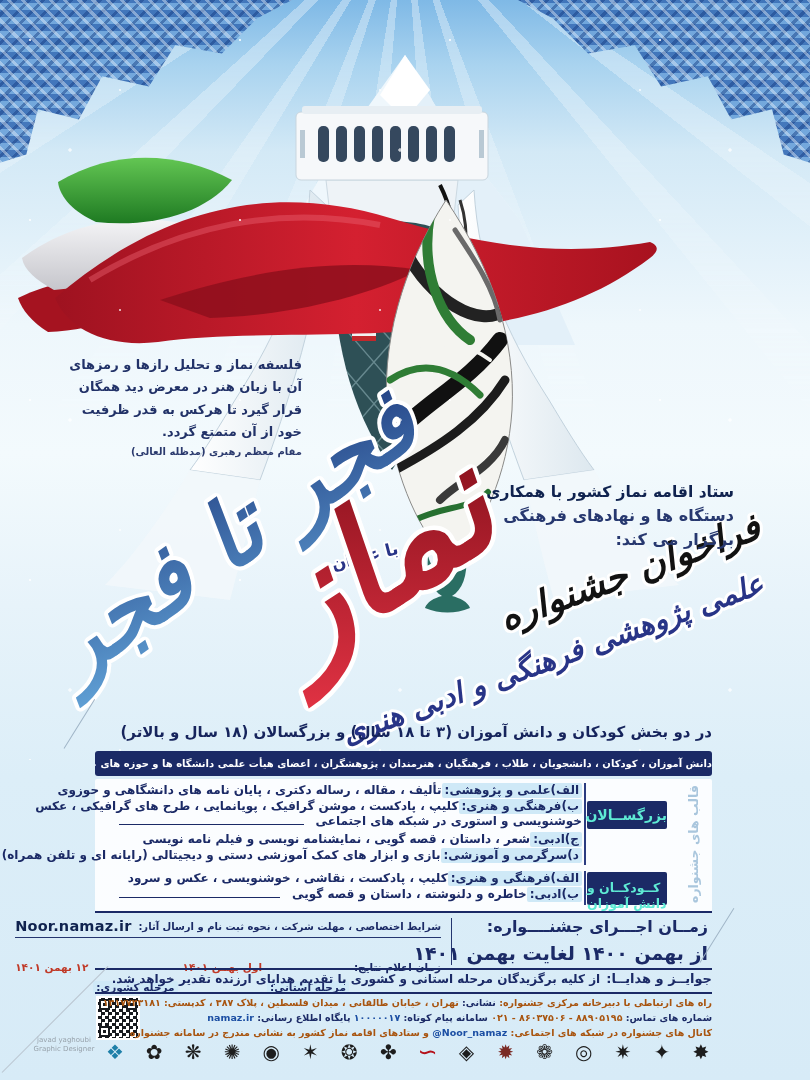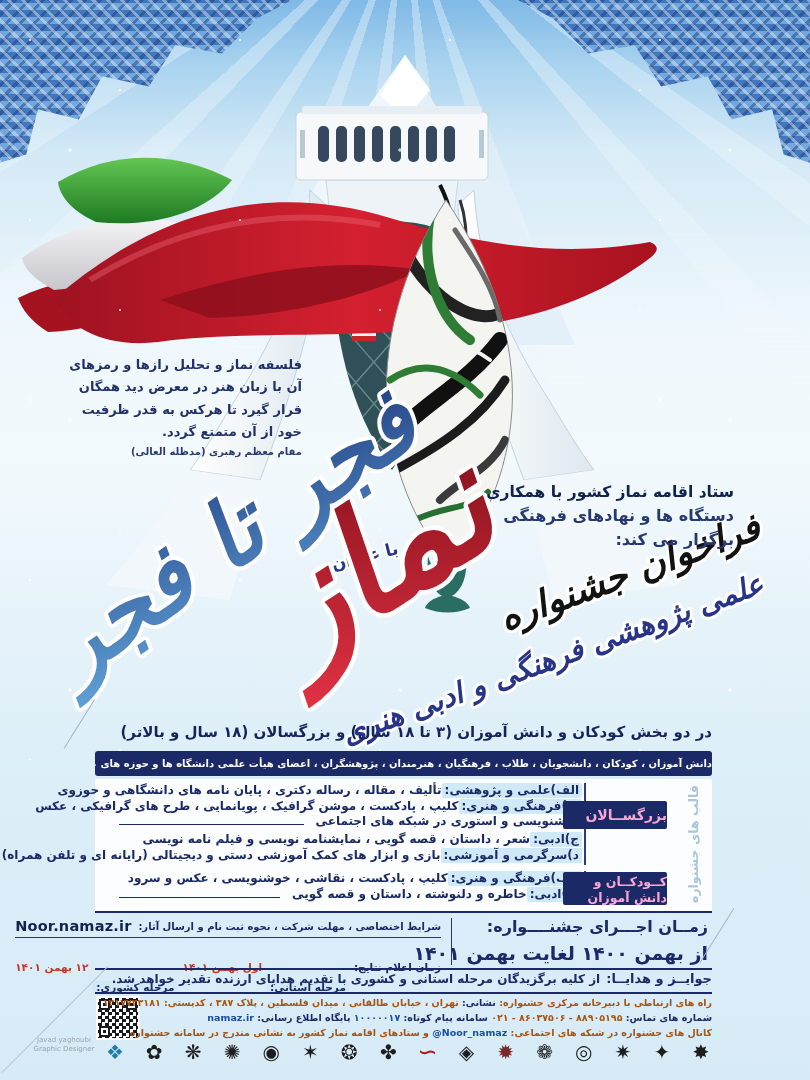--- a/index.html
+++ b/index.html
@@ -35,24 +35,24 @@
   .band{position:absolute;left:95px;top:751px;width:617px;height:25px;background:#1b2a66;border-radius:3px;
     color:#fff;direction:rtl;text-align:center;font-size:10px;font-weight:700;line-height:25px;letter-spacing:-.2px;white-space:nowrap;overflow:hidden;}
   .ftable{position:absolute;left:95px;top:779px;width:617px;height:133px;background:rgba(255,255,255,.88);
     border-radius:2px;}
   .rows{position:absolute;left:10px;right:130px;top:0;bottom:0;}
   .trow{position:absolute;left:0;right:0;direction:rtl;display:flex;align-items:baseline;
     font-size:12px;font-weight:700;color:#1b2a66;line-height:15px;white-space:nowrap;}
   .pfx{background:#cfe9f7;border-radius:2px;padding:0 3px;flex:0 0 auto;}
   .fill{flex:1;border-bottom:1.5px solid #1b2a66;margin:0 12px 4px 14px;}
   .vrule{position:absolute;right:126px;width:2px;background:#2c3c80;}
-  .grplabel{position:absolute;right:45px;width:104px;background:#1b2a66;color:#f9a8d4;font-weight:800;
-    direction:rtl;text-align:right;border-radius:2px;}
+  .grplabel{position:absolute;right:45px;width:80px;background:#1b2a66;color:#5eead4;font-weight:800;
+    direction:rtl;text-align:left;border-radius:2px;}
   .grplabel.adults{top:22px;height:28px;line-height:28px;font-size:14px;}
-  .grplabel.kids{top:93px;height:33px;font-size:12.5px;line-height:15.5px;padding-top:2px;box-sizing:border-box;}
+  .grplabel.kids{top:93px;height:33px;font-size:12.5px;line-height:15.5px;padding-top:8px;box-sizing:border-box;}
   .formats{position:absolute;right:4px;top:2px;bottom:4px;width:22px;
     writing-mode:vertical-rl;transform:rotate(180deg);text-align:center;
     color:#a9c6dd;font-size:12.5px;font-weight:800;letter-spacing:1px;direction:rtl;}
   .hr{position:absolute;left:95px;width:617px;height:2px;background:#1b2a66;}
   .sched{position:absolute;left:95px;top:915px;width:617px;height:53px;display:flex;direction:rtl;}
   .sched-right{width:252px;padding-right:4px;box-sizing:border-box;}
   .sr1{font-size:16px;font-weight:800;color:#1b2a66;line-height:24px;white-space:nowrap;}
   .sr2{font-size:19px;font-weight:800;color:#1b2a66;line-height:28px;white-space:nowrap;}
   .sched-left{flex:1;border-inline-start:1.5px solid #24356f;margin:3px 8px 3px 0;padding-right:10px;
     display:flex;flex-direction:column;justify-content:space-between;box-sizing:border-box;}

